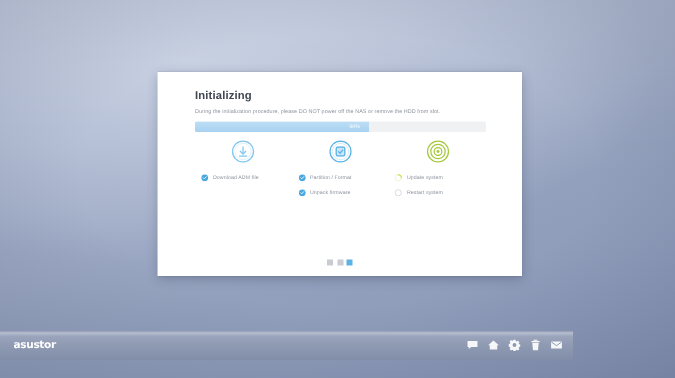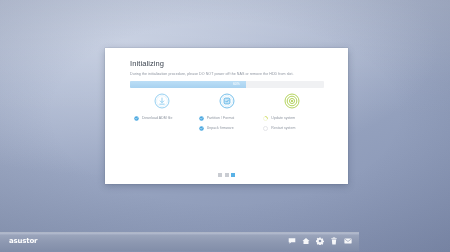--- a/index.html
+++ b/index.html
@@ -55,21 +55,21 @@
     height: 136px;
     background: #ffffff;
     box-shadow: 0 2px 7px rgba(40,52,80,0.30), 0 0 1px rgba(40,52,80,0.35);
   }
 
   .wizard-title {
     position: absolute;
     left: 25px;
     top: 11px;
     font-size: 7.5px;
-    font-weight: normal;
+    font-weight: bold;
     color: #3d4550;
     letter-spacing: 0.1px;
   }
   .wizard-desc {
     position: absolute;
     left: 25px;
     top: 24px;
     width: 200px;
     font-size: 3.6px;
     color: #8d949f;
@@ -169,25 +169,26 @@
     width: 4px;
     height: 4px;
     background: #c9ccd2;
   }
   .dot.active { background: #5ab2e6; }
 
   
   .taskbar {
     position: absolute;
     left: 0;
-    bottom: 1px;
+    bottom: 12px;
     width: 359px;
     height: 18px;
     background: linear-gradient(180deg, #b6bed1 0%, #9aa4bb 12%, #8d98b1 52%, #828ea9 100%);
     border-top: 1px solid rgba(255,255,255,0.35);
+    padding-left: 23px;
   }
   .brand {
     position: absolute;
     left: 9px;
     top: 4px;
     font-size: 7px;
     font-weight: bold;
     color: #ffffff;
     letter-spacing: -0.2px;
     font-family: "DejaVu Sans", sans-serif;

